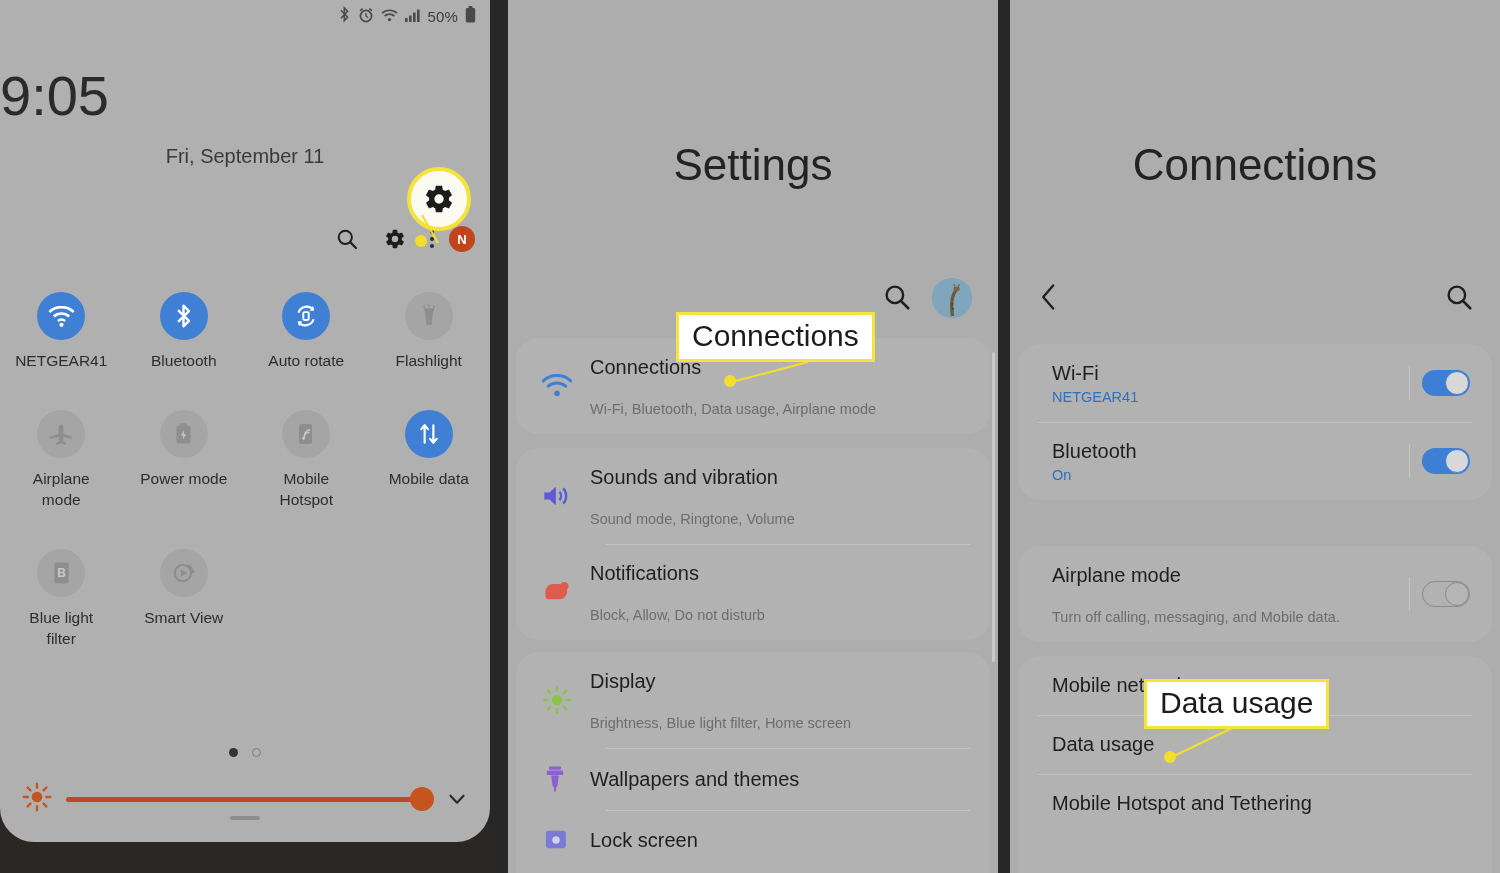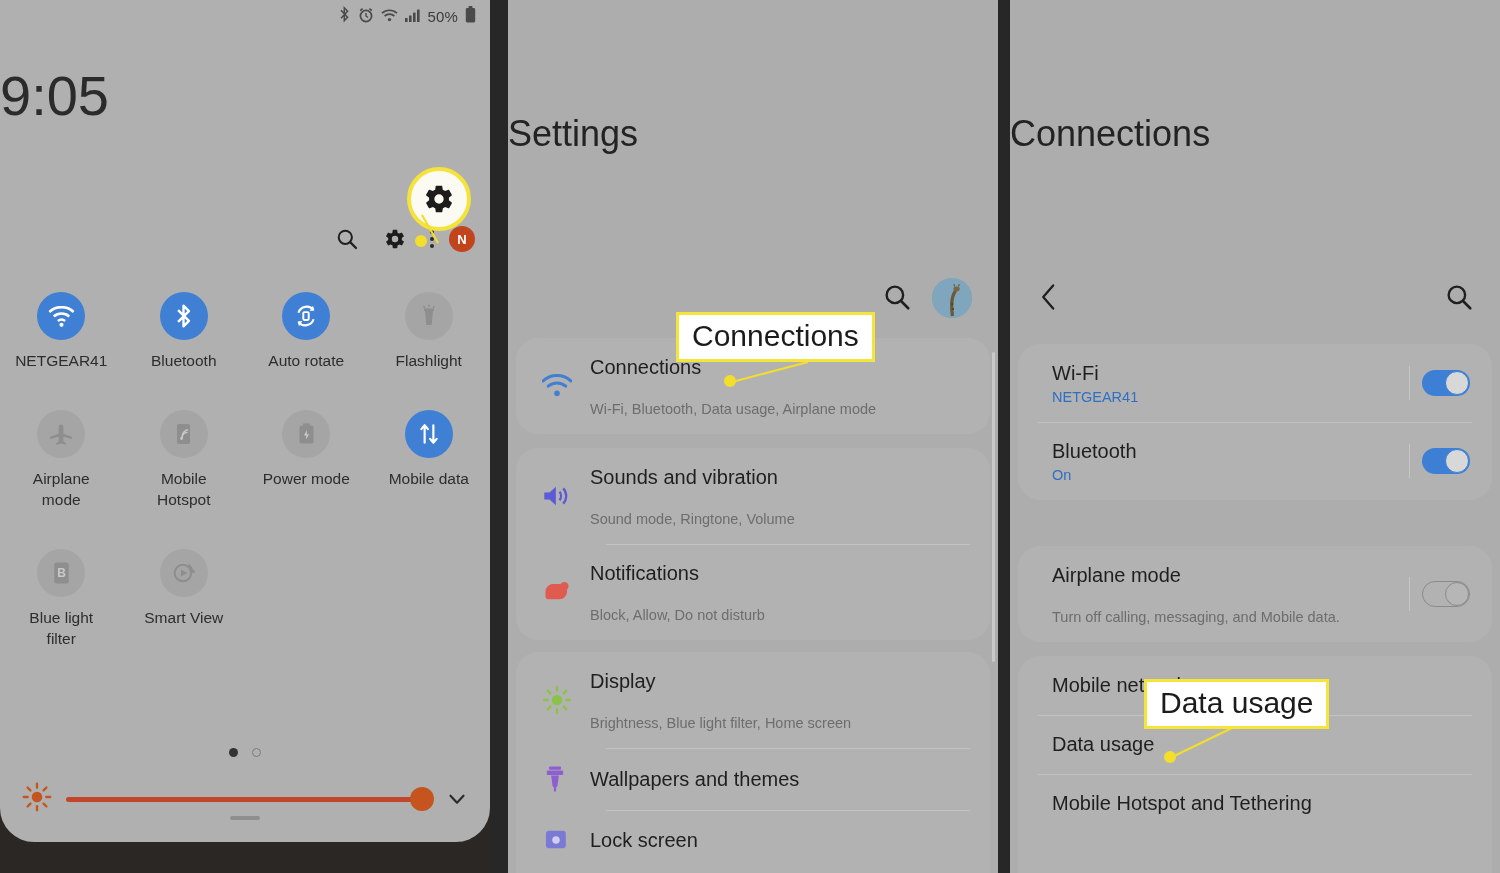--- a/index.html
+++ b/index.html
@@ -121,22 +121,23 @@
     width: 24px; height: 24px; border-radius: 50%; background: #c6541f;
   }
   .chev-down { width: 26px; height: 26px; }
   .grab-handle {
     position: absolute; bottom: 22px; left: 50%; transform: translateX(-50%);
     width: 30px; height: 4px; border-radius: 3px; background: #8e8e8e;
   }
 
   
   .big-title {
-    position: absolute; top: 113px; left: 0; right: 0;
-    font-size: 36px; font-weight: 300; color: #232323;
+    position: absolute; top: 140px; left: 0; right: 0;
+    text-align: center;
+    font-size: 44px; font-weight: 300; color: #232323;
   }
   .pg-actions {
     position: absolute; top: 282px; left: 0; width: 100%;
     height: 36px;
   }
   .search-ico { position: absolute; right: 86px; top: 0; }
   .avatar {
     position: absolute; right: 26px; top: -4px;
     width: 40px; height: 40px; border-radius: 50%;
     background: #7fa6bc; overflow: hidden;
@@ -250,20 +251,21 @@
         <span class="sb-batt">50%</span>
         <span class="sb-icon">
           <svg width="11" height="17" viewBox="0 0 11 17">
               <rect x="3.6" y="0" width="3.8" height="2" fill="#4a4a4a"></rect>
               <rect x="0.8" y="2" width="9.4" height="14.4" rx="1.4" fill="#4a4a4a"></rect>
             </svg>
         </span>
       </div>
 
       <div class="clock">9:05</div>
+      <div class="clock-date">Fri, September 11</div>
 
       <div class="gear-callout">
         <svg width="32" height="32" viewBox="0 0 24 24">
           <path fill="#1c1c1c" d="M19.4 13a7.6 7.6 0 0 0 .06-1 7.6 7.6 0 0 0-.07-1l2.1-1.6a.5.5 0 0 0 .12-.64l-2-3.46a.5.5 0 0 0-.6-.22l-2.49 1a7.3 7.3 0 0 0-1.7-1l-.38-2.65A.5.5 0 0 0 14 2h-4a.5.5 0 0 0-.5.42l-.37 2.65a7.5 7.5 0 0 0-1.7 1l-2.5-1a.5.5 0 0 0-.6.22l-2 3.46a.5.5 0 0 0 .12.64L4.6 11a8 8 0 0 0 0 2l-2.1 1.6a.5.5 0 0 0-.12.64l2 3.46a.5.5 0 0 0 .6.22l2.5-1a7.3 7.3 0 0 0 1.7 1l.37 2.65A.5.5 0 0 0 10 22h4a.5.5 0 0 0 .5-.42l.37-2.65a7.5 7.5 0 0 0 1.7-1l2.5 1a.5.5 0 0 0 .6-.22l2-3.46a.5.5 0 0 0-.12-.64zM12 15.5A3.5 3.5 0 1 1 15.5 12 3.5 3.5 0 0 1 12 15.5z"></path>
         </svg>
       </div>
       <svg class="leader" style="left:400px; top:195px; width:60px; height:70px;">
         <line x1="38" y1="48" x2="22" y2="20" stroke="#f2de2b" stroke-width="2.2"></line>
       </svg>
       <span class="leader-dot" style="left:415px; top:235px;"></span>
@@ -340,39 +342,39 @@
           <div class="tile-circle tile-off">
             <svg width="26" height="24" viewBox="0 0 24 22">
                 <path d="M22 13.5 L14.2 10.8 V4.4 a2.2 2.2 0 0 0-4.4 0v6.4 L2 13.5 v2.1 l7.8-2.1v4.4l-2.4 1.6v1.4l4.6-1.1 4.6 1.1v-1.4l-2.4-1.6v-4.4l7.8 2.1z" fill="#8e8e8e"></path>
               </svg>
           </div>
           <div class="tile-label">Airplane mode</div>
         </div>
 
         <div class="tile">
           <div class="tile-circle tile-off">
+            <svg width="21" height="24" viewBox="0 0 18 24">
+                <rect x="5.6" y="1.4" width="6.8" height="2.2" fill="#8e8e8e"></rect>
+                <rect x="2" y="3.6" width="14" height="18" rx="2.2" fill="#8e8e8e"></rect>
+                <path d="M9.6 8 L6.4 13.4 H8.8 L8.4 17.6 L11.6 12.2 H9.2 Z" fill="#c9c9c9"></path>
+              </svg>
+          </div>
+          <div class="tile-label">Power mode</div>
+        </div>
+
+        <div class="tile">
+          <div class="tile-circle tile-off">
             <svg width="22" height="24" viewBox="0 0 20 24">
                 <rect x="3" y="2" width="13" height="20" rx="2" fill="#8e8e8e"></rect>
                 <path d="M8 16 A5 5 0 0 1 13.5 10.6" stroke="#c9c9c9" stroke-width="1.6" fill="none"></path>
                 <path d="M8.4 12.8 A8.6 8.6 0 0 1 14 7.4" stroke="#c9c9c9" stroke-width="1.6" fill="none"></path>
                 <circle cx="7.6" cy="16.6" r="1.4" fill="#c9c9c9"></circle>
               </svg>
           </div>
           <div class="tile-label">Mobile Hotspot</div>
-        </div>
-
-        <div class="tile">
-          <div class="tile-circle tile-off">
-            <svg width="21" height="24" viewBox="0 0 18 24">
-                <rect x="5.6" y="1.4" width="6.8" height="2.2" fill="#8e8e8e"></rect>
-                <rect x="2" y="3.6" width="14" height="18" rx="2.2" fill="#8e8e8e"></rect>
-                <path d="M9.6 8 L6.4 13.4 H8.8 L8.4 17.6 L11.6 12.2 H9.2 Z" fill="#c9c9c9"></path>
-              </svg>
-          </div>
-          <div class="tile-label">Power mode</div>
         </div>
 
         <div class="tile">
           <div class="tile-circle tile-on">
             <svg width="24" height="24" viewBox="0 0 22 22">
                 <path d="M7 3 V19 M7 3 L4 6.5 M7 3 L10 6.5" stroke="#fff" stroke-width="2" fill="none" stroke-linecap="round"></path>
                 <path d="M15 19 V3 M15 19 L12 15.5 M15 19 L18 15.5" stroke="#fff" stroke-width="2" fill="none" stroke-linecap="round"></path>
               </svg>
           </div>
           <div class="tile-label">Mobile data</div>

